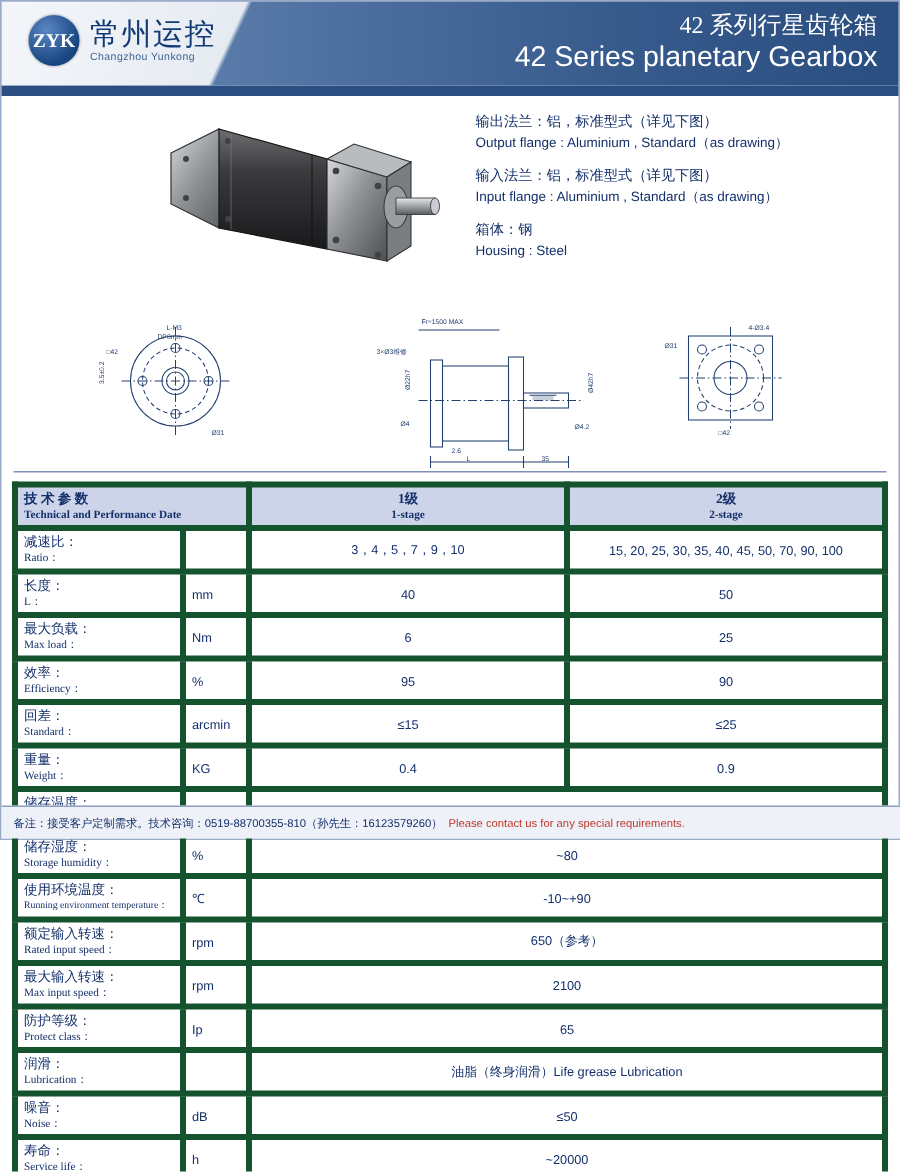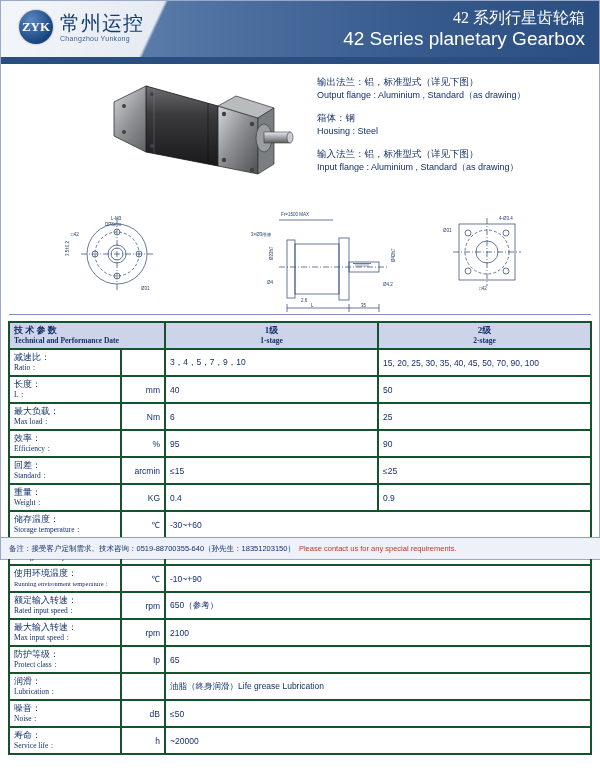--- a/index.html
+++ b/index.html
@@ -81,36 +81,36 @@
 
   
   table.spec{
     border-collapse:collapse;
     width:584px;
     margin:6px 7px 0 7px;
     font-size:8px;
     table-layout:fixed;
   }
   table.spec td{
-    border:2px solid #14532d;
+    border:4px solid #14532d;
     padding:2px 4px;
     color:#14306b;
     height:21px;
     vertical-align:middle;
   }
   .thead td{
     background:#cdd3e8;
     text-align:center;
     font-weight:bold;
     font-size:9px;
     height:26px;
   }
   .c-label{width:112px;}
-  .c-unit{width:44px;text-align:right;}
-  .c-val{text-align:left;}
+  .c-unit{width:44px;text-align:left;}
+  .c-val{text-align:center;}
   .lab-cn{font-family:"Liberation Serif",serif;font-size:9px;display:block;line-height:11px;}
   .lab-en{font-size:7.5px;display:block;line-height:10px;font-family:Liberation Serif, serif;}
   .lab-en.small{font-size:6.5px;}
   .val{font-size:8.5px;}
 
   
   .footer{
     position:absolute;left:0;bottom:0;width:600px;
     border-top:1px solid #8ea0c2;
     background:#eef1f8;
@@ -192,26 +192,26 @@
         <line x1="112" y1="29" x2="112" y2="90" stroke="#0f0f11" stroke-width="0.7" opacity=".8"></line>
       </svg>
     </div>
 
     <div class="spec-text">
       <div class="grp">
         <div class="cn">输出法兰：铝，标准型式（详见下图）</div>
         <div>Output flange : Aluminium , Standard（as drawing）</div>
       </div>
       <div class="grp">
+        <div class="cn">输入法兰：铝，标准型式（详见下图）</div>
+        <div>Input flange : Aluminium , Standard（as drawing）</div>
+      </div>
+      <div class="grp">
         <div class="cn">箱体：钢</div>
         <div>Housing : Steel</div>
-      </div>
-      <div class="grp">
-        <div class="cn">输入法兰：铝，标准型式（详见下图）</div>
-        <div>Input flange : Aluminium , Standard（as drawing）</div>
       </div>
     </div>
   </div>
 
   <div class="draw-area">
     <svg viewBox="0 0 584 120" width="584" height="120">
       <g stroke="#23406f" fill="none" stroke-width="0.7" font-family="Liberation Sans, sans-serif" font-size="4.5">
 
         <g transform="translate(108,60)">
           <circle cx="0" cy="0" r="30" stroke="#23406f"></circle>
@@ -442,17 +442,17 @@
           <span class="lab-cn">寿命：</span>
           <span class="lab-en">Service life：</span>
         </td>
         <td class="c-unit val">h</td>
         <td class="c-val val" colspan="2">~20000</td>
       </tr>
     </tbody>
   </table>
 
   <div class="footer">
-    <span>备注：接受客户定制需求。技术咨询：0519-88700355-640（孙先生：18351203150）</span>
+    <span>备注：接受客户定制需求。技术咨询：0519-88700355-810（孙先生：16123579260）</span>
     <span class="red">Please contact us for any special requirements.</span>
   </div>
 
 </div>
 
 </body></html>

